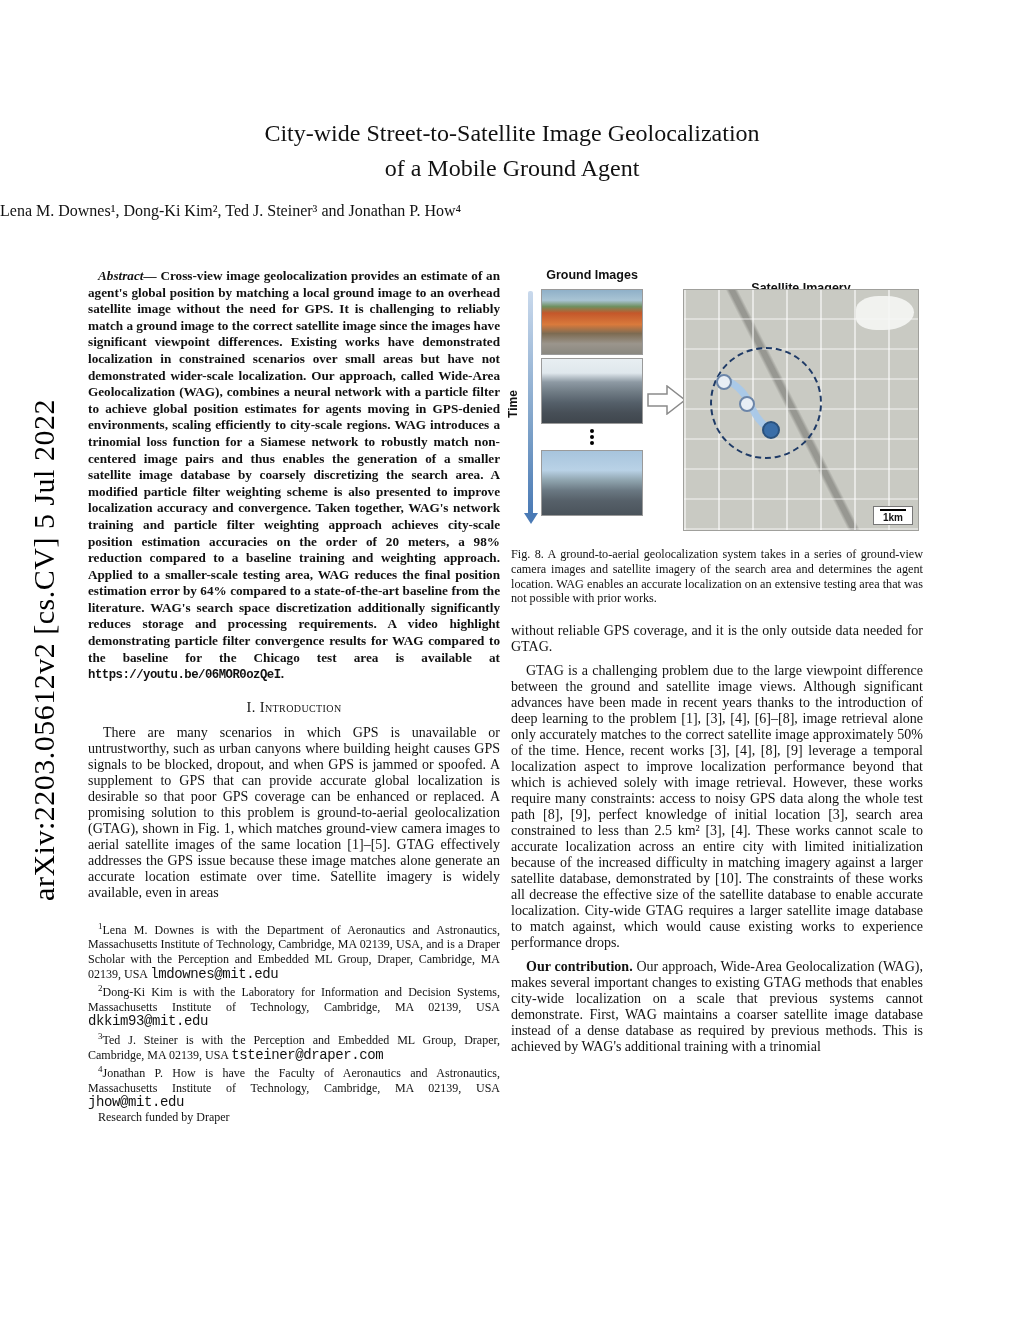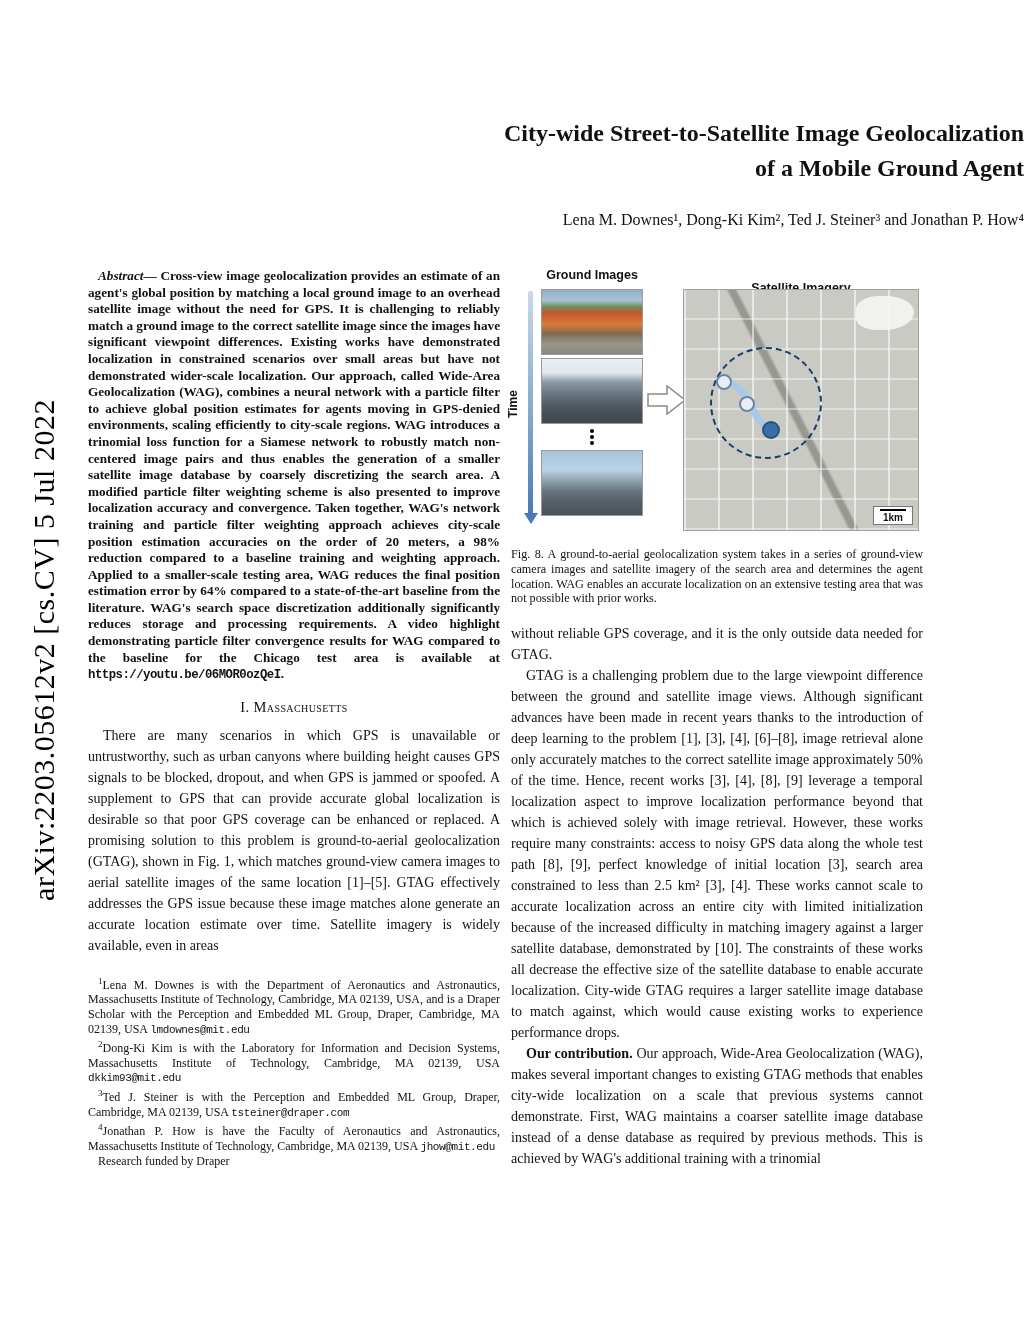--- a/index.html
+++ b/index.html
@@ -25,31 +25,31 @@
     letter-spacing: 0.5px;
     color: #000;
   }
 
   
   .title {
     position: absolute;
     top: 116px;
     left: 0;
     width: 100%;
-    text-align: right;
+    text-align: center;
     font-size: 24px;
-    font-weight: bold;
+    font-weight: normal;
     line-height: 1.45;
   }
   .authors {
     position: absolute;
-    top: 211px;
+    top: 202px;
     left: 0;
     width: 100%;
-    text-align: right;
+    text-align: left;
     font-size: 16px;
   }
 
   
   .col { position: absolute; top: 268px; width: 412px; }
   .col-left  { left: 88px; }
   .col-right { left: 511px; }
 
   
   .abstract {
@@ -71,38 +71,38 @@
     margin: 15px 0 9px 0;
     text-align: center;
     font-size: 14.5px;
     font-variant: small-caps;
     letter-spacing: 0.4px;
   }
 
   
   .para {
     font-size: 14px;
-    line-height: 21px;
+    line-height: 16px;
     text-align: justify;
   }
   .para.indent { text-indent: 15px; }
-  .para + .para { margin-top: 0; }
+  .para + .para { margin-top: 8px; }
   .lead-bold { font-weight: bold; }
 
   
   .footnotes {
     margin-top: 18px;
     font-size: 12px;
     line-height: 14.6px;
     text-align: justify;
   }
   .footnotes p { text-indent: 10px; }
   .footnotes .email {
     font-family: "Liberation Mono", monospace;
-    font-size: 11px;
+    font-size: 14px;
     letter-spacing: -0.4px;
   }
   .footnotes sup { font-size: 9px; }
 
   
   .figure { width: 412px; }
   .fig-headers {
     position: relative;
     height: 18px;
     font-family: "Liberation Sans", sans-serif;
@@ -229,21 +229,21 @@
   </div>
 
   <div class="authors">Lena M. Downes¹, Dong-Ki Kim², Ted J. Steiner³ and Jonathan P. How⁴</div>
 
   <div class="col col-left">
 
     <p class="abstract">
       <span class="abstract-label">Abstract—</span><span> Cross-view image geolocalization provides an estimate of an agent's global position by matching a local ground image to an overhead satellite image without the need for GPS. It is challenging to reliably match a ground image to the correct satellite image since the images have significant viewpoint differences. Existing works have demonstrated localization in constrained scenarios over small areas but have not demonstrated wider-scale localization. Our approach, called Wide-Area Geolocalization (WAG), combines a neural network with a particle filter to achieve global position estimates for agents moving in GPS-denied environments, scaling efficiently to city-scale regions. WAG introduces a trinomial loss function for a Siamese network to robustly match non-centered image pairs and thus enables the generation of a smaller satellite image database by coarsely discretizing the search area. A modified particle filter weighting scheme is also presented to improve localization accuracy and convergence. Taken together, WAG's network training and particle filter weighting approach achieves city-scale position estimation accuracies on the order of 20 meters, a 98% reduction compared to a baseline training and weighting approach. Applied to a smaller-scale testing area, WAG reduces the final position estimation error by 64% compared to a state-of-the-art baseline from the literature. WAG's search space discretization additionally significantly reduces storage and processing requirements. A video highlight demonstrating particle filter convergence results for WAG compared to the baseline for the Chicago test area is available at </span><span class="url">https://youtu.be/06MOR0ozQeI</span><span>.</span>
     </p>
 
-    <div class="section-heading">I. Massachusetts</div>
+    <div class="section-heading">I. Introduction</div>
 
     <p class="para indent">There are many scenarios in which GPS is unavailable or untrustworthy, such as urban canyons where building height causes GPS signals to be blocked, dropout, and when GPS is jammed or spoofed. A supplement to GPS that can provide accurate global localization is desirable so that poor GPS coverage can be enhanced or replaced. A promising solution to this problem is ground-to-aerial geolocalization (GTAG), shown in Fig. 1, which matches ground-view camera images to aerial satellite images of the same location [1]–[5]. GTAG effectively addresses the GPS issue because these image matches alone generate an accurate location estimate over time. Satellite imagery is widely available, even in areas</p>
 
     <div class="footnotes">
       <p><sup>1</sup><span>Lena M. Downes is with the Department of Aeronautics and Astronautics, Massachusetts Institute of Technology, Cambridge, MA 02139, USA, and is a Draper Scholar with the Perception and Embedded ML Group, Draper, Cambridge, MA 02139, USA </span><span class="email">lmdownes@mit.edu</span></p>
       <p><sup>2</sup><span>Dong-Ki Kim is with the Laboratory for Information and Decision Systems, Massachusetts Institute of Technology, Cambridge, MA 02139, USA </span><span class="email">dkkim93@mit.edu</span></p>
       <p><sup>3</sup><span>Ted J. Steiner is with the Perception and Embedded ML Group, Draper, Cambridge, MA 02139, USA </span><span class="email">tsteiner@draper.com</span></p>
       <p><sup>4</sup><span>Jonathan P. How is have the Faculty of Aeronautics and Astronautics, Massachusetts Institute of Technology, Cambridge, MA 02139, USA </span><span class="email">jhow@mit.edu</span></p>
       <p>Research funded by Draper</p>
     </div>

